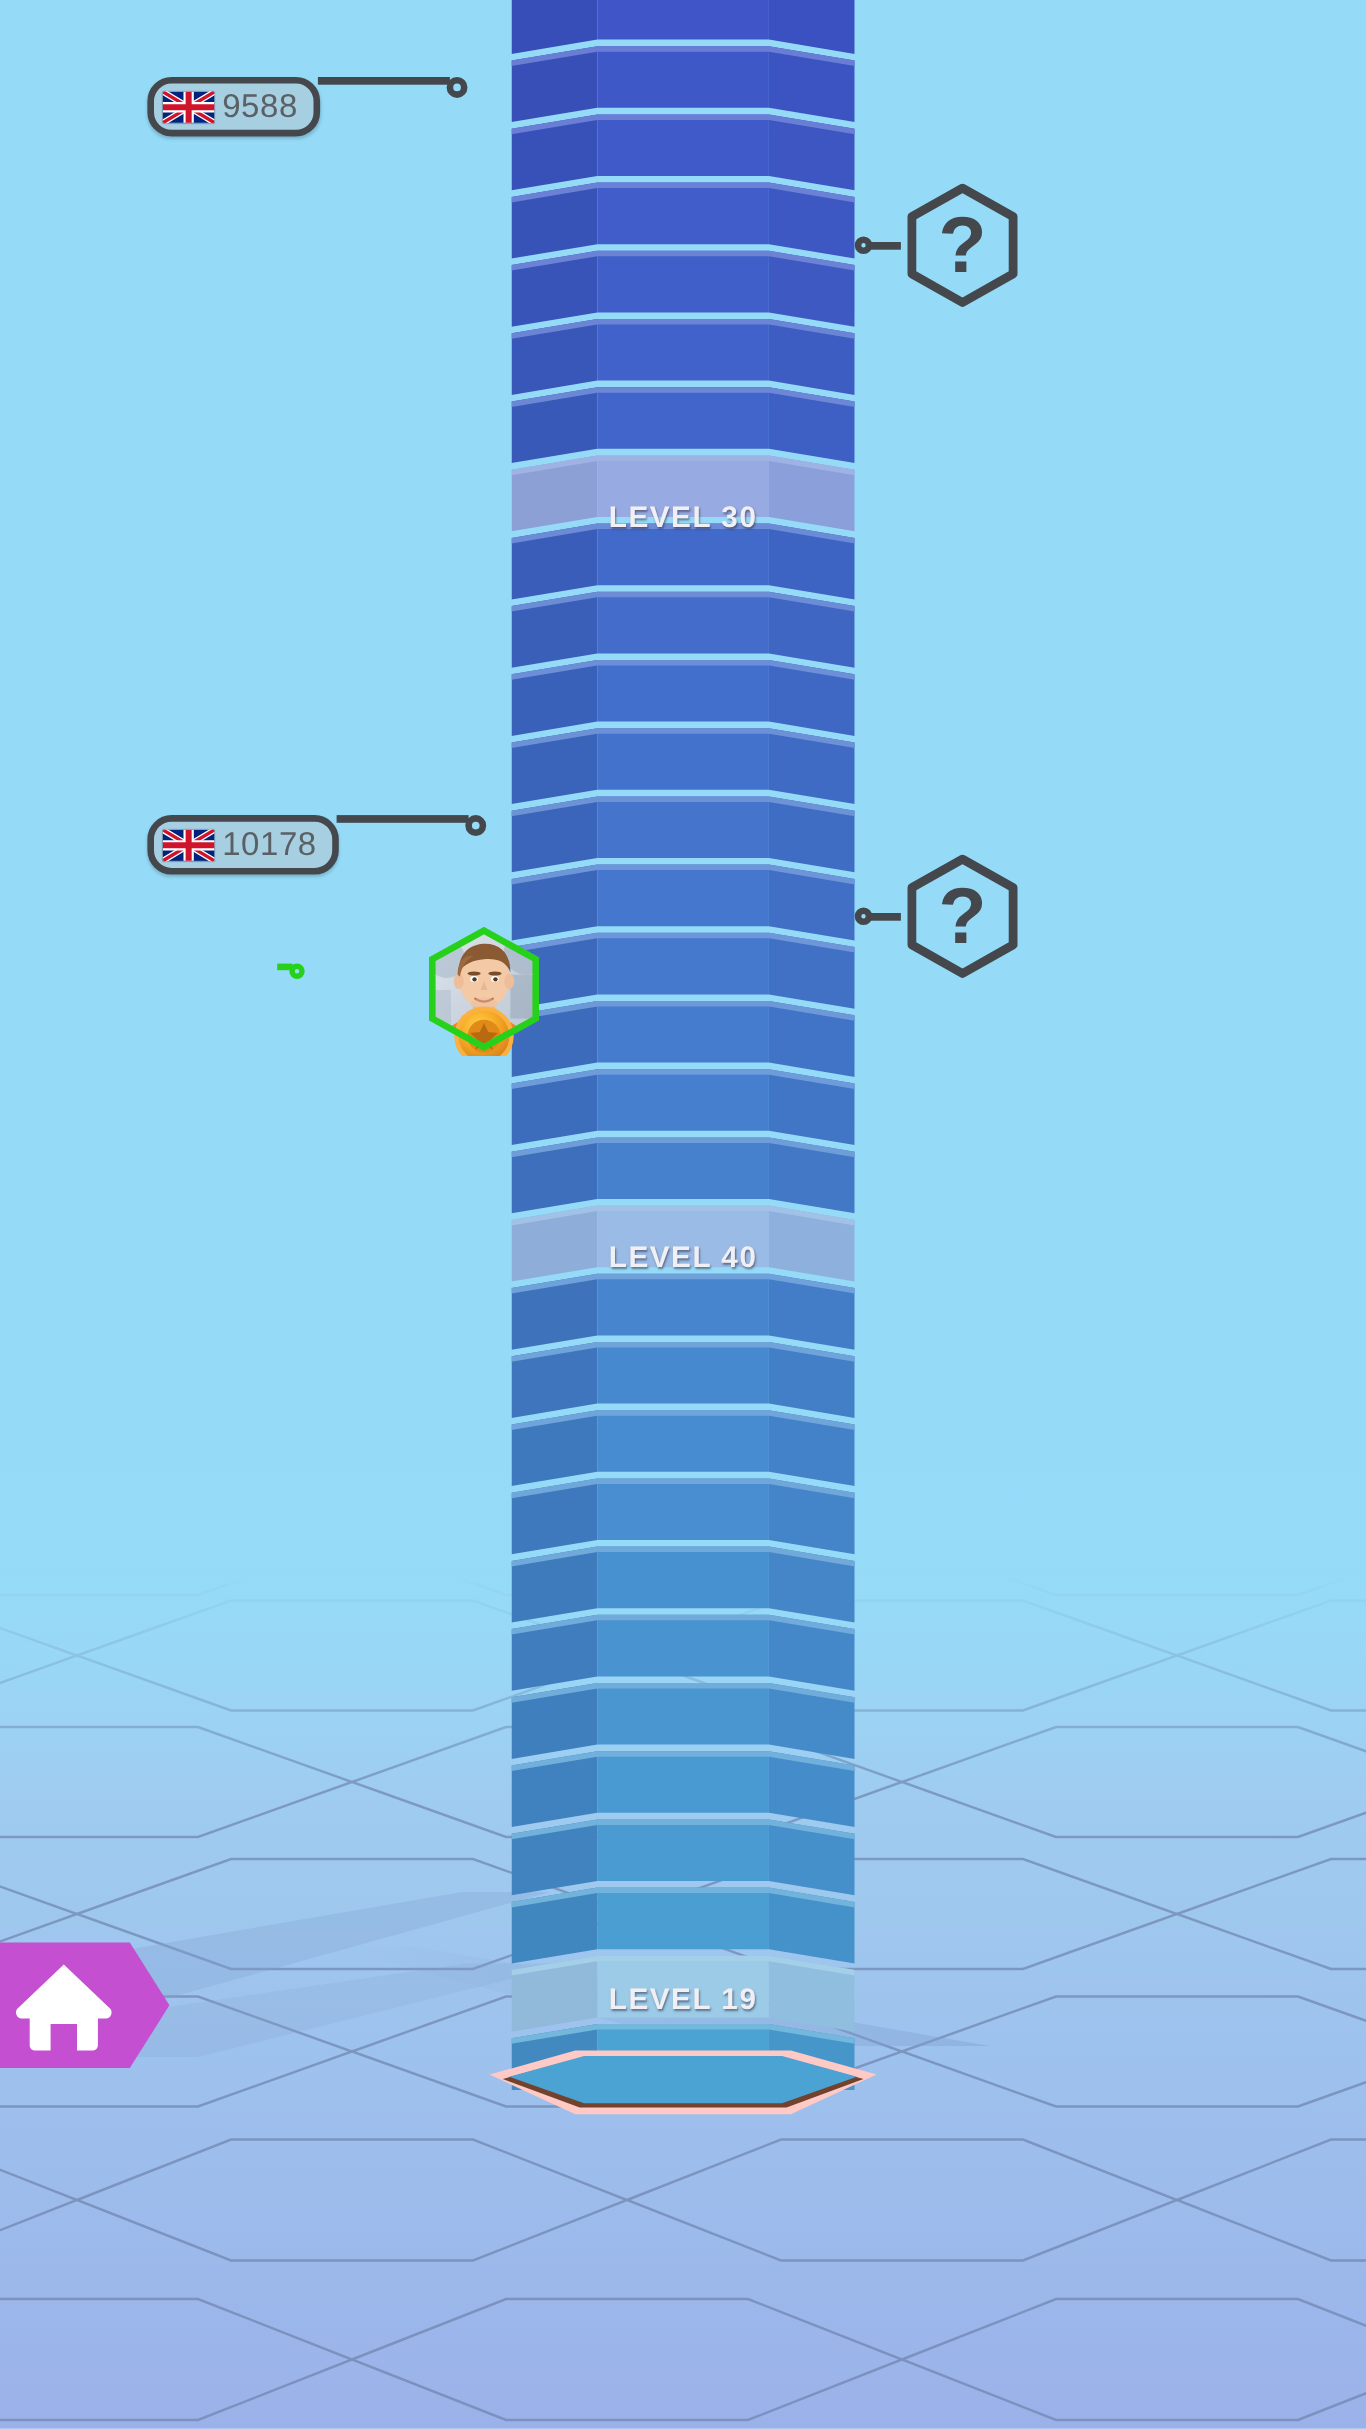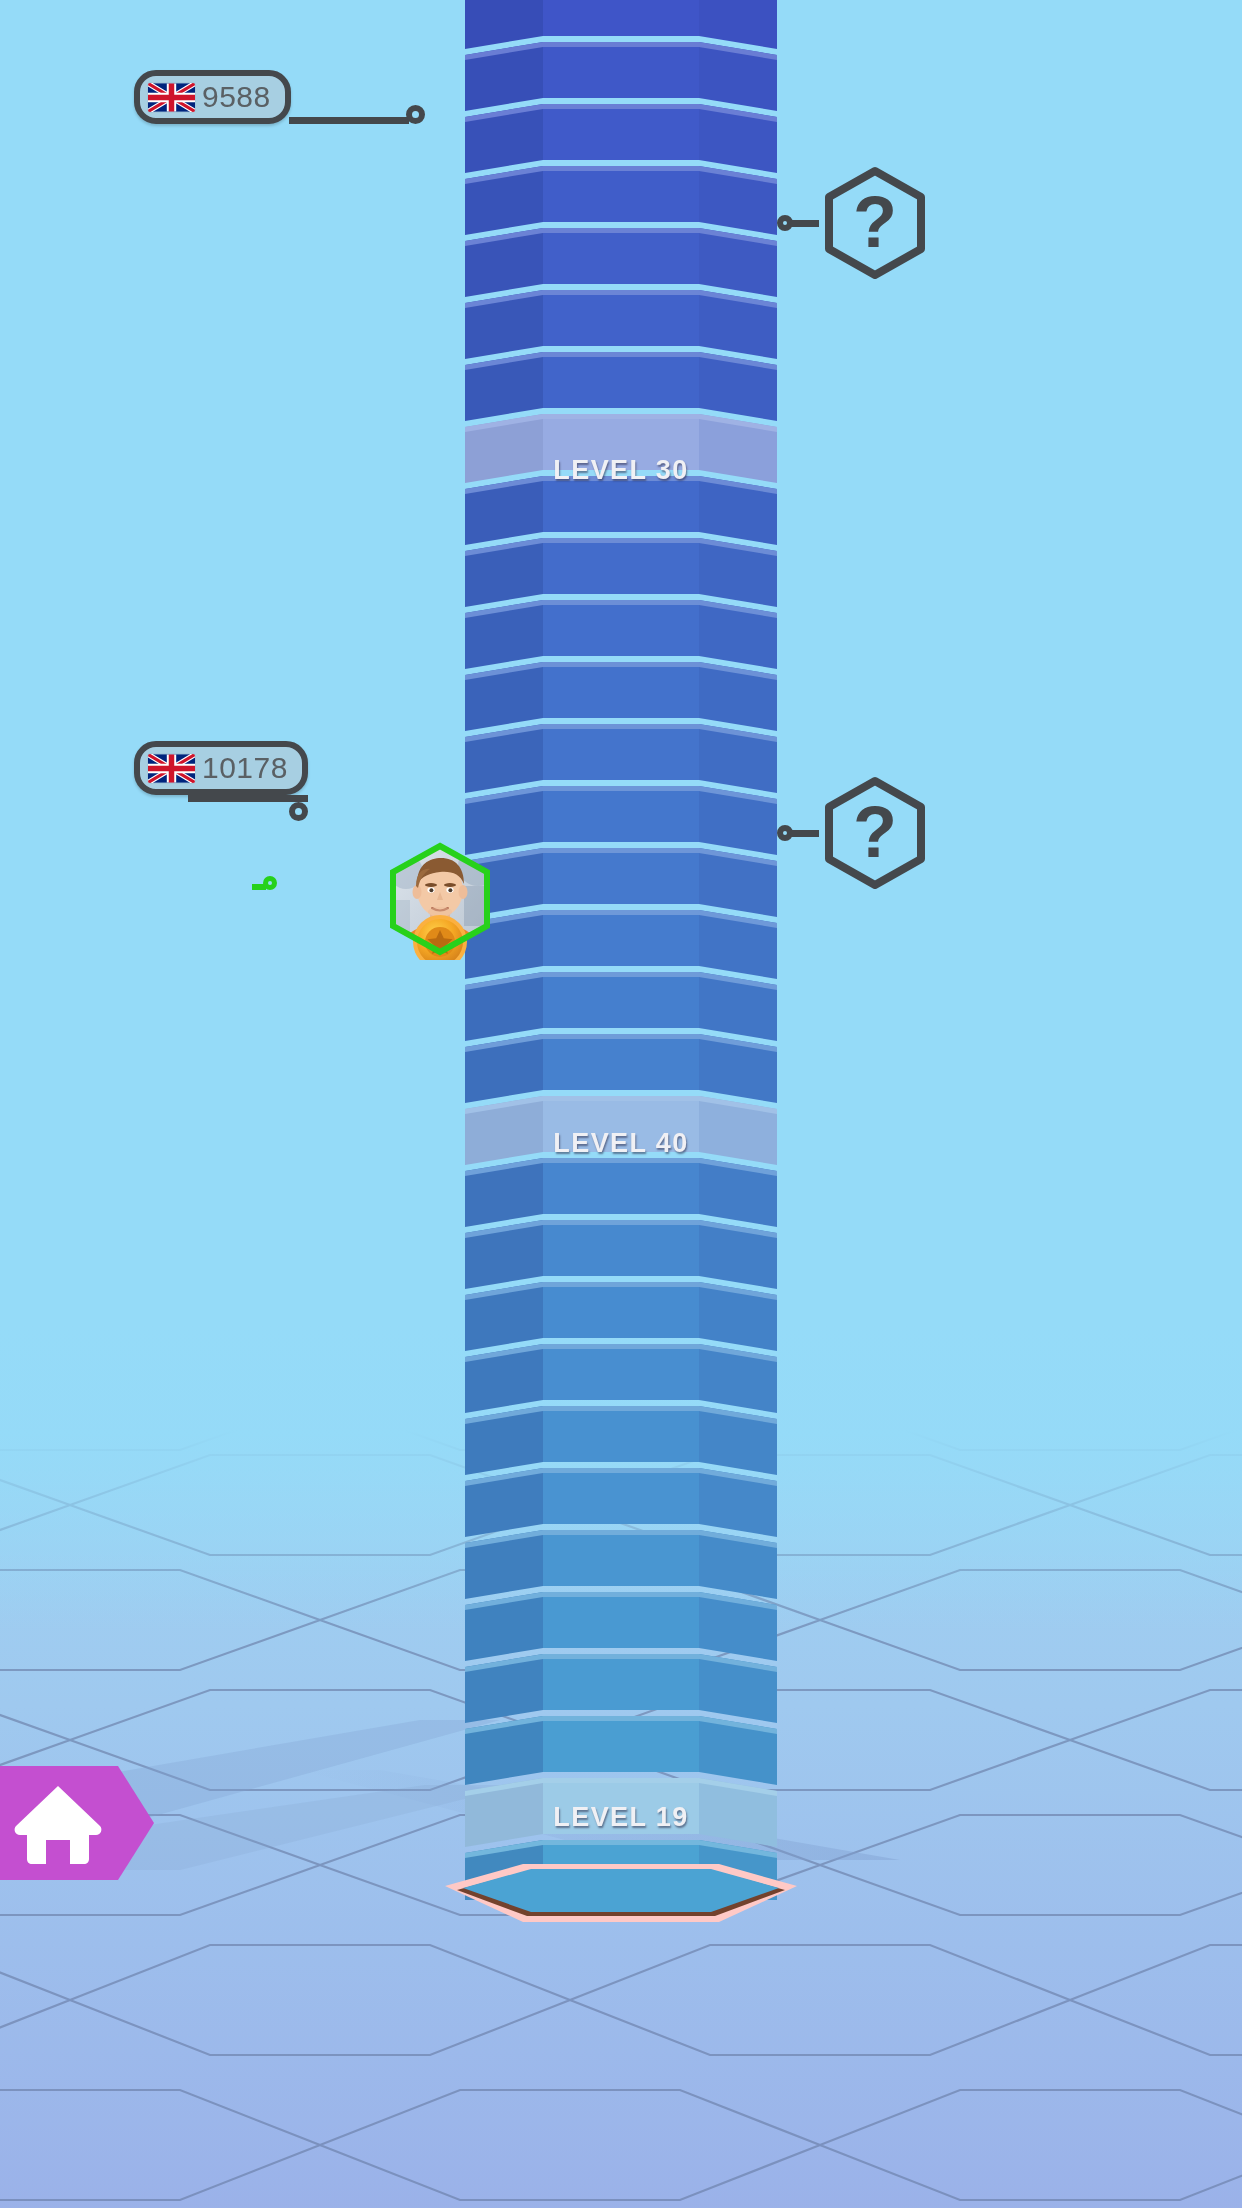--- a/index.html
+++ b/index.html
@@ -39,21 +39,21 @@
     z-index:6; pointer-events:none;
   }
 
   .towerbase{
     position:absolute; left:427px; top:1860px; width:388px; height:80px;
     z-index:2;
   }
 
   
   .marker{
-    position:absolute; display:flex; align-items:flex-end; z-index:20;
+    position:absolute; display:flex; align-items:flex-start; z-index:20;
   }
   .pill{
     display:flex; align-items:center;
     background:#a7cfe2; border:6px solid #44484c; border-radius:22px;
     height:54px; padding:0 14px 0 8px; gap:7px;
     box-shadow:0 2px 3px rgba(0,0,0,.18);
   }
   .pill .flag{
     width:47px; height:29px; flex:0 0 auto; border-radius:2px;
     box-shadow:0 0 1px rgba(0,0,0,.35);
@@ -397,21 +397,21 @@
         <path d="M0,0 L60,36 M60,0 L0,36" stroke="#cf142b" stroke-width="4"></path>
         <path d="M30,0 V36 M0,18 H60" stroke="#fff" stroke-width="12"></path>
         <path d="M30,0 V36 M0,18 H60" stroke="#cf142b" stroke-width="7"></path>
       </svg>
       <span class="score">9588</span>
     </div>
     <div class="connector" style="width:120px;"></div>
     <div class="endnode"></div>
   </div>
 
-  <div class="marker" style="left:134px; top:741px;flex-direction:column;">
+  <div class="marker" style="left:134px; top:741px;">
     <div class="pill">
       <svg class="flag" viewBox="0 0 60 36">
         <rect width="60" height="36" fill="#00247d"></rect>
         <path d="M0,0 L60,36 M60,0 L0,36" stroke="#fff" stroke-width="7"></path>
         <path d="M0,0 L60,36 M60,0 L0,36" stroke="#cf142b" stroke-width="4"></path>
         <path d="M30,0 V36 M0,18 H60" stroke="#fff" stroke-width="12"></path>
         <path d="M30,0 V36 M0,18 H60" stroke="#cf142b" stroke-width="7"></path>
       </svg>
       <span class="score">10178</span>
     </div>

